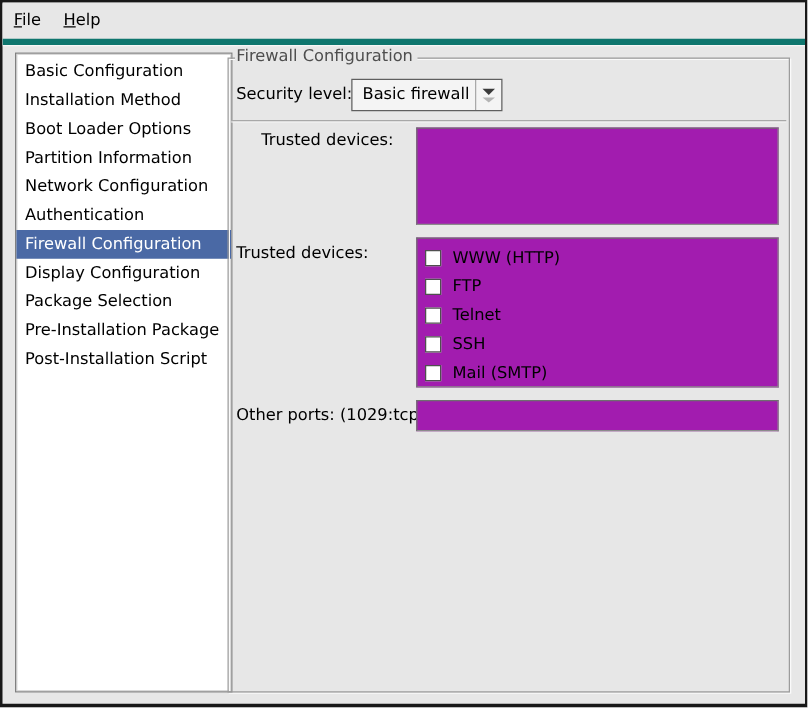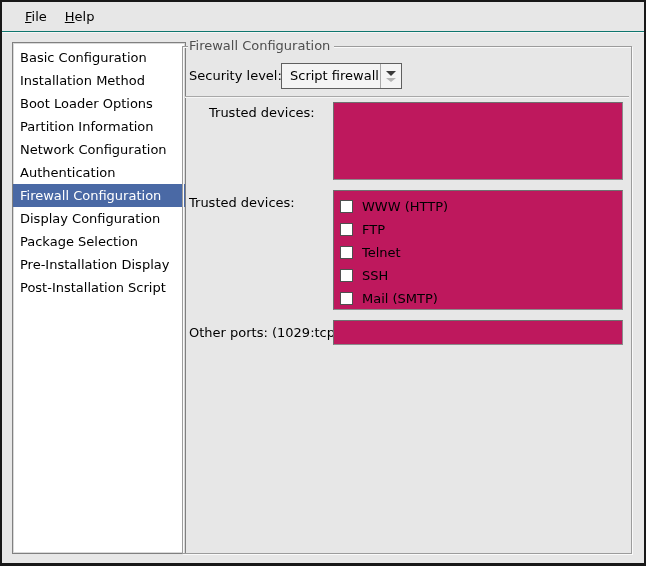--- a/index.html
+++ b/index.html
@@ -11,23 +11,23 @@
     border:2px solid #181818;
     border-bottom-width:3px;
     font-family:"DejaVu Sans","Liberation Sans",sans-serif;
     font-size:13px;color:#000;
     overflow:hidden;
   }
   
   .menubar{
     position:absolute;left:0;top:0;right:0;height:29px;
     display:flex;align-items:center;
-    padding-left:14px;
+    padding-left:0;
     background:#e7e7e7;
-    border-bottom:1px solid #0f766e;
+    border-bottom:5px solid #0f766e;
     box-shadow:0 1px 0 #f6f6f6;
   }
   .menu-item{
     padding:3px 9px;
     cursor:default;
   }
   .menu-item::first-letter{text-decoration:underline;}
   
   .sidebar{
     position:absolute;left:10px;top:40px;width:174px;height:512px;
@@ -79,21 +79,21 @@
        border-left:5px solid transparent;border-right:5px solid transparent;}
   .tri-dark{top:7px;border-top:5px solid #3a3a3a;}
   .tri-lite{top:14px;border-top:4px solid #b4b4b4;}
   .separator{
     position:absolute;left:2px;right:2px;top:49px;height:1px;
     background:#a8a8a8;box-shadow:0 1px 0 #f6f6f6;
   }
   
   .sunken{
     box-sizing:border-box;
-    background:#be185d;
+    background:#a21caf;
     border:1px solid #8b8b8b;
     border-top-color:#6f6f6f;border-left-color:#6f6f6f;
   }
   .textarea{
     position:absolute;left:150px;top:55px;width:290px;height:78px;
     resize:none;outline:none;border-radius:0;
     font-family:"DejaVu Sans","Liberation Sans",sans-serif;font-size:13px;
   }
   .svc-list{
     position:absolute;left:150px;top:143px;width:290px;height:120px;
@@ -126,31 +126,31 @@
   <div class="sidebar">
       <div class="side-item">Basic Configuration</div>
       <div class="side-item">Installation Method</div>
       <div class="side-item">Boot Loader Options</div>
       <div class="side-item">Partition Information</div>
       <div class="side-item">Network Configuration</div>
       <div class="side-item">Authentication</div>
       <div class="side-item selected" style="background: rgb(74, 105, 165);">Firewall Configuration</div>
       <div class="side-item">Display Configuration</div>
       <div class="side-item">Package Selection</div>
-      <div class="side-item">Pre-Installation Display</div>
+      <div class="side-item">Pre-Installation Package</div>
       <div class="side-item">Post-Installation Script</div>
     </div>
 
   <div class="group">
     <span class="legend">Firewall Configuration</span>
 
     <span class="field-label" style="top:21px;">Security level:</span>
 
     <div class="combo">
-      <span class="combo-value">Script firewall</span>
+      <span class="combo-value">Basic firewall</span>
       <span class="combo-btn">
         <span class="tri tri-dark"></span>
         <span class="tri tri-lite"></span>
       </span>
     </div>
 
     <div class="separator"></div>
 
     <span class="field-label" style="top:58px;margin-left:20px;">Trusted devices:</span>
     <textarea class="textarea sunken" value="" style=""></textarea>

